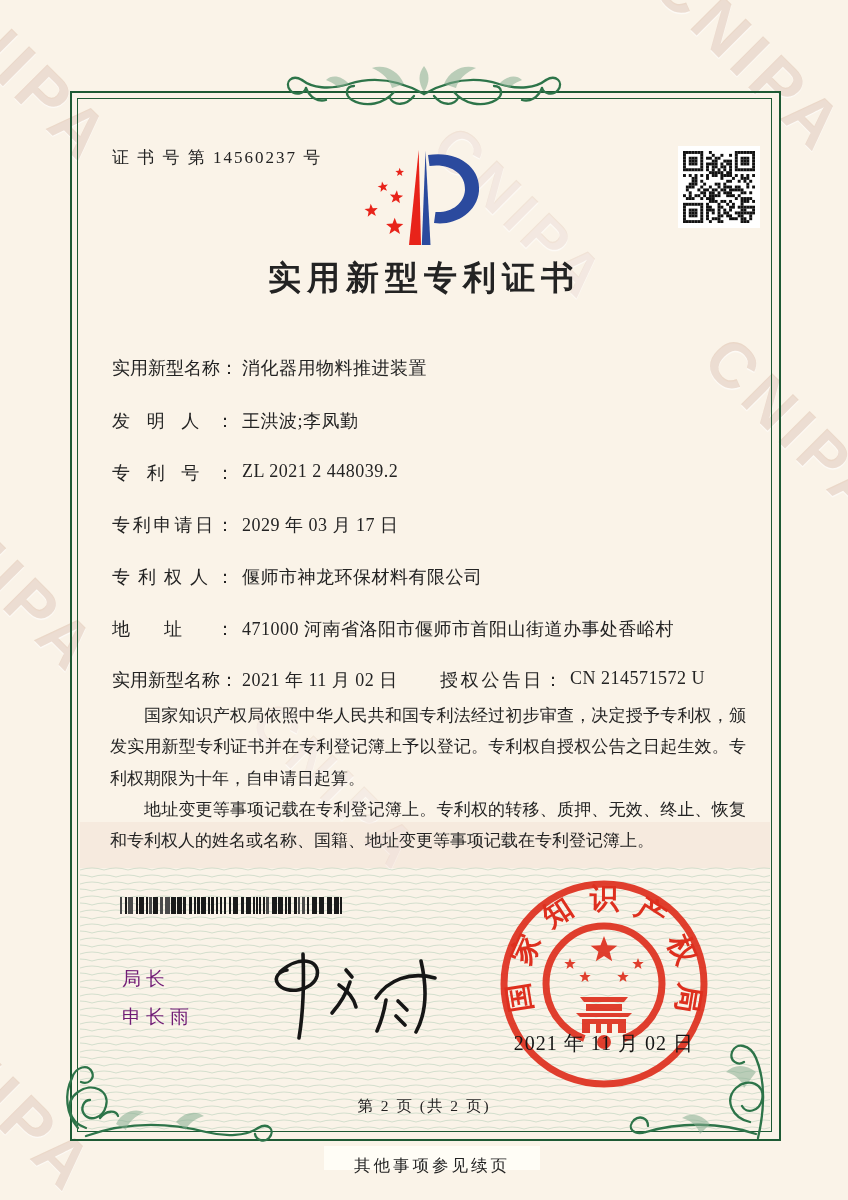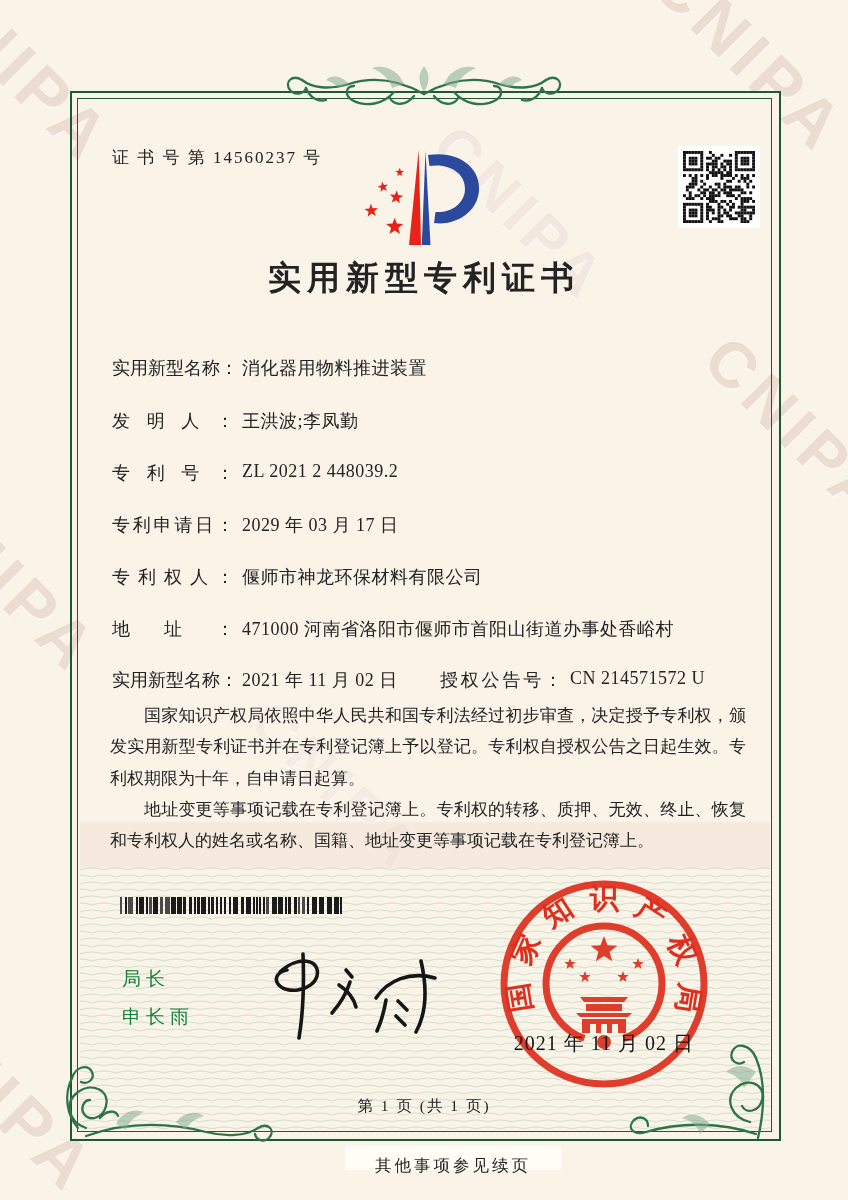--- a/index.html
+++ b/index.html
@@ -36,28 +36,28 @@
   .logo{left:346px;top:142px;z-index:5;}
   .qrbox{left:678px;top:146px;width:82px;height:82px;background:#ffffff;z-index:5;}
   .title{left:74px;top:256px;width:700px;text-align:center;font-size:33px;font-weight:bold;letter-spacing:6px;z-index:5;}
   .frow{position:absolute;left:112px;font-size:18px;z-index:5;white-space:nowrap;}
   .flabel{display:inline-block;width:122px;text-align:justify;text-align-last:justify;vertical-align:top;}
   .fvalue{margin-left:8px;letter-spacing:0.5px;}
   .grant2{position:absolute;left:328px;top:0;}
   .bodytext{left:110px;top:700px;width:636px;font-size:17px;line-height:1.84;text-align:justify;z-index:5;}
   .bodytext p{margin:0;text-indent:2em;}
   .barcode{left:120px;top:897px;z-index:5;}
-  .director{left:122px;top:966px;font-family:"Liberation Sans","DejaVu Sans",sans-serif;font-size:19px;letter-spacing:5px;z-index:6;color:#15803d;}
+  .director{left:122px;top:966px;font-family:"Liberation Sans","DejaVu Sans",sans-serif;font-size:19px;letter-spacing:5px;z-index:6;color:#701a75;}
   .dname{left:122px;top:1004px;}
   .sig{left:228px;top:942px;z-index:6;}
   .sealwrap{left:494px;top:874px;z-index:5;}
   .sealdate{left:494px;top:1030px;width:220px;text-align:center;font-size:20px;color:#151515;letter-spacing:1px;z-index:7;}
   .pageinfo{left:74px;top:1096px;width:700px;text-align:center;font-size:15.5px;letter-spacing:2px;z-index:5;}
   .contnote{left:324px;top:1146px;width:216px;height:24px;background:#fffdf6;z-index:5;
-    text-align:center;line-height:40px;font-size:16.5px;letter-spacing:3px;margin-left:21px;}
+    text-align:center;line-height:40px;font-size:16.5px;letter-spacing:3px;}
 </style>
 </head>
 <body>
 
 <span class="wm" style="left:-42px;top:-48px;font-size:68px;">CNIPA</span>
 <span class="wm" style="left:692px;top:-58px;font-size:68px;">CNIPA</span>
 <span class="wm" style="left:468px;top:112px;font-size:60px;color:rgba(199,152,126,0.18);">CNIPA</span>
 <span class="wm" style="left:742px;top:322px;font-size:64px;">CNIPA</span>
 <span class="wm" style="left:-52px;top:468px;font-size:66px;">CNIPA</span>
 <span class="wm" style="left:286px;top:688px;font-size:58px;color:rgba(199,152,126,0.15);">CNIPA</span>
@@ -488,21 +488,21 @@
 </div>
 <div class="frow" style="top:565px;">
   <span class="flabel">专利权人：</span><span class="fvalue">偃师市神龙环保材料有限公司</span>
 </div>
 <div class="frow" style="top:617px;">
   <span class="flabel">地址：</span><span class="fvalue">471000 河南省洛阳市偃师市首阳山街道办事处香峪村</span>
 </div>
 <div class="frow" style="top:668px;width:660px;">
   <span class="flabel">实用新型名称：</span><span class="fvalue">2021 年 11 月 02 日</span>
   <span class="grant2">
-    <span class="flabel">授权公告号：</span><span class="fvalue">CN 214571572 U</span>
+    <span class="flabel">授权公告日：</span><span class="fvalue">CN 214571572 U</span>
   </span>
 </div>
 
 <div class="abs bodytext">
   <p>国家知识产权局依照中华人民共和国专利法经过初步审查，决定授予专利权，颁发实用新型专利证书并在专利登记簿上予以登记。专利权自授权公告之日起生效。专利权期限为十年，自申请日起算。</p>
   <p>地址变更等事项记载在专利登记簿上。专利权的转移、质押、无效、终止、恢复和专利权人的姓名或名称、国籍、地址变更等事项记载在专利登记簿上。</p>
 </div>
 
 <svg class="abs barcode" id="barcode-svg" width="226" height="17" viewBox="0 0 226 17">
     <rect x="0" y="0" width="2" height="17" fill="#4a4a4a"></rect>
@@ -591,14 +591,14 @@
   </g>
   <defs>
     <path id="sealArc" d="M532.6,1010 A76,76 0 1 1 675.4,1010" fill="none"></path>
   </defs>
   <text font-size="29" font-weight="bold" fill="#de2f1e" font-family="Liberation Serif, DejaVu Serif, serif">
     <textPath href="#sealArc" startOffset="0" textLength="292" lengthAdjust="spacing">国家知识产权局</textPath>
   </text>
 </svg>
 <div class="abs sealdate">2021 年 11 月 02 日</div>
 
-<div class="abs pageinfo">第 1 页 (共 1 页)</div>
+<div class="abs pageinfo">第 2 页 (共 2 页)</div>
 <div class="abs contnote">其他事项参见续页</div>
 
 </body></html>

